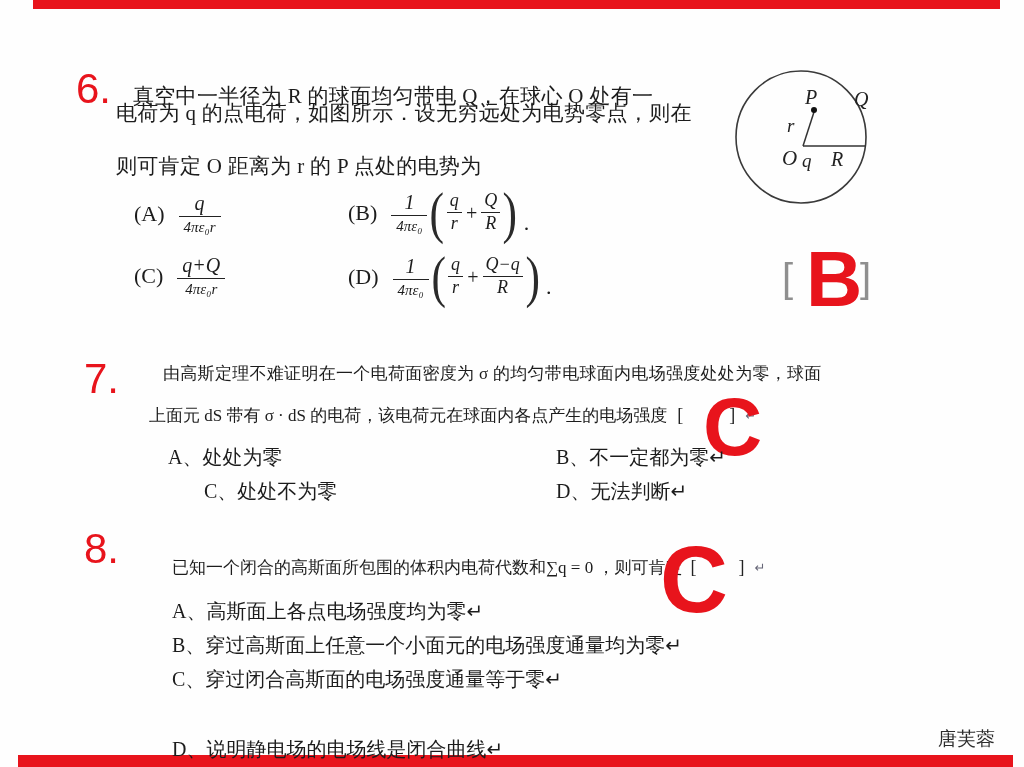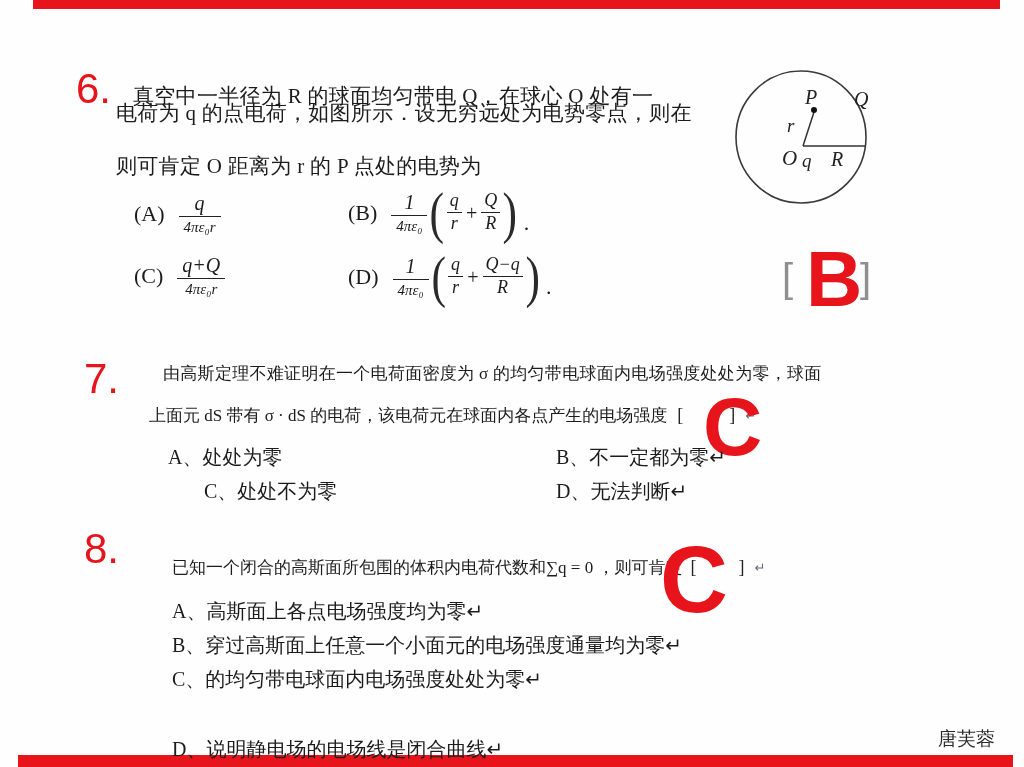--- a/index.html
+++ b/index.html
@@ -160,21 +160,21 @@
 
   <span class="abs ansletter" style="left:660px;top:540px;font-size:94px;">C</span>
 
   <div class="abs optitem" style="left:172px;top:598px;">
     <span>A、</span><span>高斯面上各点电场强度均为零↵</span>
   </div>
   <div class="abs optitem" style="left:172px;top:632px;">
     <span>B、</span><span>穿过高斯面上任意一个小面元的电场强度通量均为零↵</span>
   </div>
   <div class="abs optitem" style="left:172px;top:666px;">
-    <span>C、</span><span>的均匀带电球面内电场强度处处为零↵</span>
+    <span>C、</span><span>穿过闭合高斯面的电场强度通量等于零↵</span>
   </div>
   <div class="abs optitem" style="left:172px;top:700px;margin-top:36px;">
     <span>D、</span><span>说明静电场的电场线是闭合曲线↵</span>
   </div>
 
   <div class="abs author" style="left:938px;top:726px;">唐芙蓉</div>
 
 </div>
 
 </body></html>

